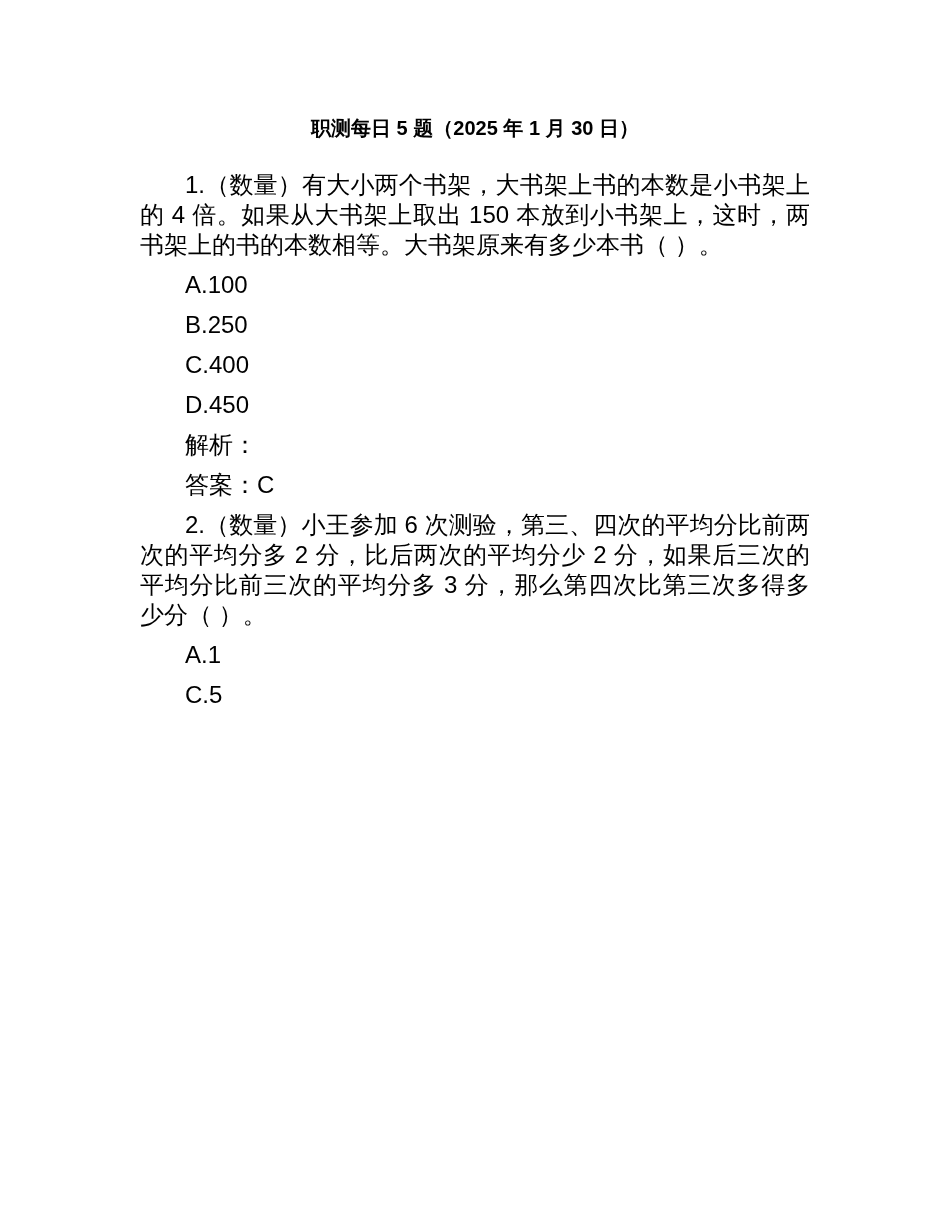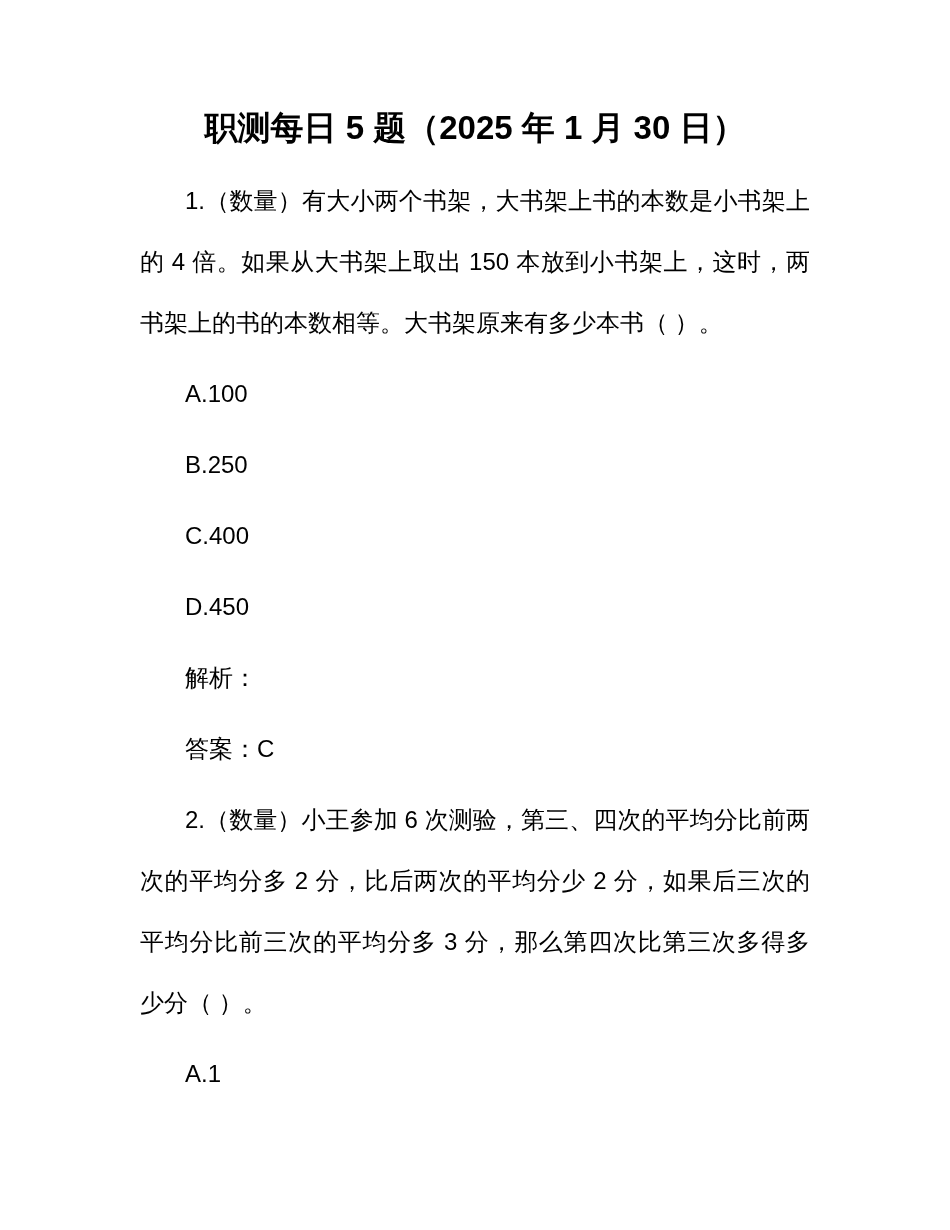--- a/index.html
+++ b/index.html
@@ -14,31 +14,31 @@
     font-family: "Liberation Sans", "DejaVu Sans", sans-serif;
   }
   .page {
     box-sizing: border-box;
     width: 950px;
     min-height: 1230px;
     padding: 104px 140px 40px 140px;
     background: #ffffff;
   }
   .doc-title {
-    font-size: 33px;
+    font-size: 20px;
     font-weight: 700;
     line-height: 48px;
     text-align: center;
     text-indent: 0;
     margin: 0 0 18px 0;
     white-space: nowrap;
   }
   p.doc-par {
     font-size: 24px;
-    line-height: 61px;
+    line-height: 30px;
     margin: 0 0 10px 0;
     text-align: justify;
     text-indent: 45px;
     word-break: break-all;
   }
 </style>
 </head>
 <body>
 
 <div class="page">
@@ -53,14 +53,15 @@
   <p class="doc-par">D.450</p>
 
   <p class="doc-par">解析：</p>
 
   <p class="doc-par">答案：C</p>
 
 
   <p class="doc-par">2.（数量）小王参加 6 次测验，第三、四次的平均分比前两次的平均分多 2 分，比后两次的平均分少 2 分，如果后三次的平均分比前三次的平均分多 3 分，那么第四次比第三次多得多少分（ ）。</p>
 
   <p class="doc-par">A.1</p>
+  <p class="doc-par">C.5</p>
 
 </div>
 
 </body></html>

